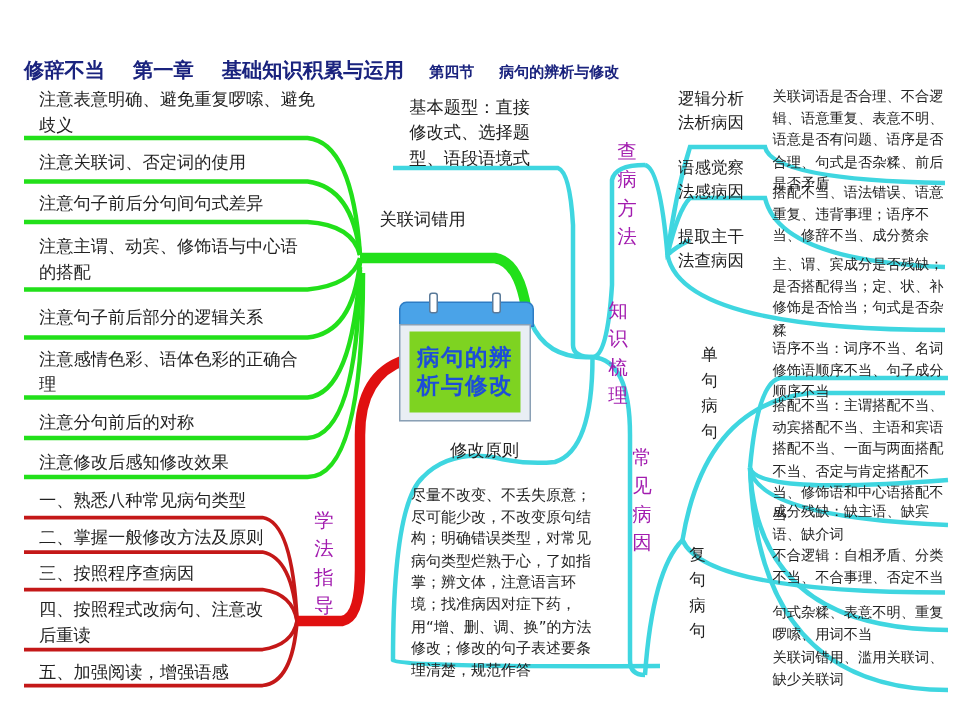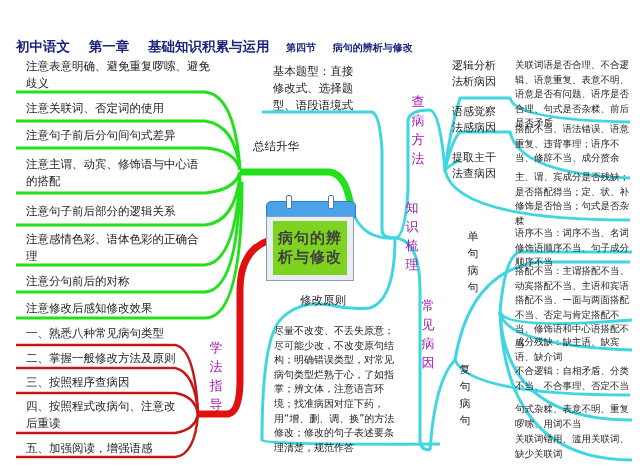--- a/index.html
+++ b/index.html
@@ -14,21 +14,21 @@
   .mid { font-size:11px; line-height:16px; color:#222; }
   .vert { font-size:13px; line-height:19px; width:16px; text-align:center; color:#a21caf; }
   .vert-s { font-size:11px; line-height:17px; width:14px; text-align:center; color:#222; }
   svg.lines { position:absolute; left:0; top:0; }
   .calendar { left:266px; top:201px; width:88px; height:80px; }
   .cal-top { position:absolute; left:0; top:0; width:88px; height:15px; background:#4aa3e8;
              border-radius:5px 5px 0 0; border:1px solid #2d7cc4; }
   .cal-body { position:absolute; left:0; top:15px; width:86px; height:63px; background:#e9eef4; border:1px solid #8aa0b5; }
   .cal-face { position:absolute; left:6px; top:4px; width:74px; height:54px; background:#7ed321;
               display:flex; flex-direction:column; align-items:center; justify-content:center; }
-  .cal-face span { color:#404040; font-weight:bold; font-size:15px; line-height:19px; letter-spacing:1px; }
+  .cal-face span { color:#1d4ed8; font-weight:bold; font-size:15px; line-height:19px; letter-spacing:1px; }
   .ring { position:absolute; top:-6px; width:4px; height:12px; background:#fff; border:1px solid #5a7a9a; border-radius:2px; }
 </style>
 </head>
 <body>
 
 <svg class="lines" width="640" height="476">
 
   <g fill="none" stroke="#22e01a" stroke-width="3">
     <path d="M16 92 H205 Q235 95 240 170"></path>
     <path d="M16 121 H205 Q235 125 240 170"></path>
@@ -64,36 +64,36 @@
     <path d="M455 360 Q470 395 630 395"></path>
     <path d="M500 312 Q505 255 520 252 H632"></path>
     <path d="M500 312 Q505 330 632 320"></path>
     <path d="M500 312 Q505 345 632 350"></path>
     <path d="M500 312 Q505 420 632 420"></path>
     <path d="M500 312 Q505 460 632 460"></path>
   </g>
 </svg>
 
 <div class="abs title">
-  <span>初中语文</span>
+  <span>修辞不当</span>
   <span class="gap">第一章</span>
   <span class="gap">基础知识积累与运用</span>
   <span class="sub">第四节</span>
   <span class="sub">病句的辨析与修改</span>
 </div>
 
 <div class="abs leaf" style="left:26px;top:58px;width:190px;">注意表意明确、避免重复啰嗦、避免歧义</div>
 <div class="abs leaf" style="left:26px;top:100px;width:190px;">注意关联词、否定词的使用</div>
 <div class="abs leaf" style="left:26px;top:127px;width:190px;">注意句子前后分句间句式差异</div>
 <div class="abs leaf" style="left:26px;top:156px;width:175px;">注意主谓、动宾、修饰语与中心语的搭配</div>
 <div class="abs leaf" style="left:26px;top:203px;width:190px;">注意句子前后部分的逻辑关系</div>
 <div class="abs leaf" style="left:26px;top:231px;width:175px;">注意感情色彩、语体色彩的正确合理</div>
 <div class="abs leaf" style="left:26px;top:273px;width:190px;">注意分句前后的对称</div>
 <div class="abs leaf" style="left:26px;top:300px;width:190px;">注意修改后感知修改效果</div>
-<div class="abs leaf" style="left:253px;top:138px;">总结升华</div>
+<div class="abs leaf" style="left:253px;top:138px;">关联词错用</div>
 
 <div class="abs leaf" style="left:26px;top:325px;width:180px;">一、熟悉八种常见病句类型</div>
 <div class="abs leaf" style="left:26px;top:350px;width:180px;">二、掌握一般修改方法及原则</div>
 <div class="abs leaf" style="left:26px;top:374px;width:180px;">三、按照程序查病因</div>
 <div class="abs leaf" style="left:26px;top:398px;width:158px;">四、按照程式改病句、注意改后重读</div>
 <div class="abs leaf" style="left:26px;top:440px;width:180px;">五、加强阅读，增强语感</div>
 <div class="abs vert" style="left:208px;top:338px;">学法指导</div>
 
 <div class="abs calendar">
   <div class="cal-top"></div>

